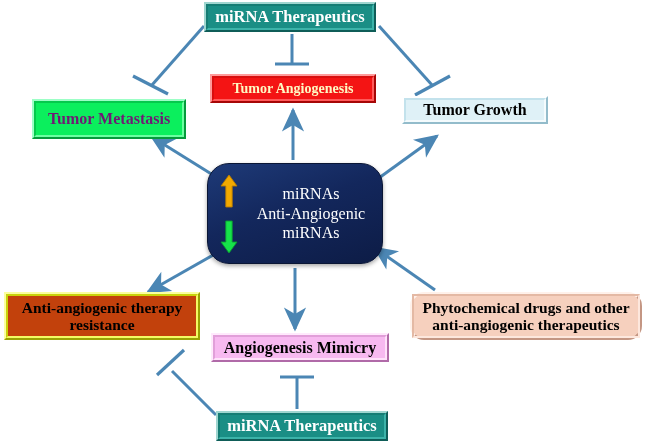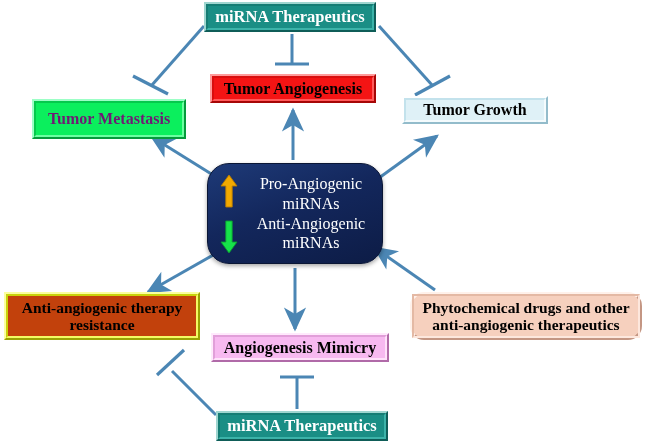--- a/index.html
+++ b/index.html
@@ -70,22 +70,22 @@
   }
   #node-mirna-bottom .inner {
     border-color: #157d74 #3cb3a9 #3cb3a9 #157d74;
   }
 
   
   #node-angiogenesis {
     left: 210px; top: 74px; width: 166px; height: 29px;
     background: #f41414;
     border-color: #ff9a9a #a60606 #a60606 #ff9a9a;
-    color: #000000;
-    font-size: 16px;
+    color: #fef9c3;
+    font-size: 14px;
   }
   #node-angiogenesis .inner {
     border-color: #d90e0e #ff5b5b #ff5b5b #d90e0e;
   }
 
   
   #node-metastasis {
     left: 32px; top: 99px; width: 154px; height: 40px;
     background: #0bef5d;
     border-color: #9cffc6 #049b3b #049b3b #9cffc6;
@@ -287,20 +287,19 @@
   <div class="node" id="node-central">
     <div class="arrows-col">
       <svg class="mini-arrow" viewBox="0 0 18 34">
         <path d="M9 1 L17 12 L12.2 12 L12.2 33 L5.8 33 L5.8 12 L1 12 Z" fill="#f2a900" stroke="#b87c00" stroke-width="0.9" stroke-linejoin="round"></path>
       </svg>
       <svg class="mini-arrow" viewBox="0 0 18 34">
         <path d="M9 33 L17 22 L12.2 22 L12.2 1 L5.8 1 L5.8 22 L1 22 Z" fill="#16e24a" stroke="#0a9c31" stroke-width="0.9" stroke-linejoin="round"></path>
       </svg>
     </div>
     <div class="central-text">
-      <span class="line">Pro-Angiogenic</span>
       <span class="line">miRNAs</span>
       <span class="line">Anti-Angiogenic</span>
       <span class="line">miRNAs</span>
     </div>
   </div>
 
 </div>
 
 </body></html>

